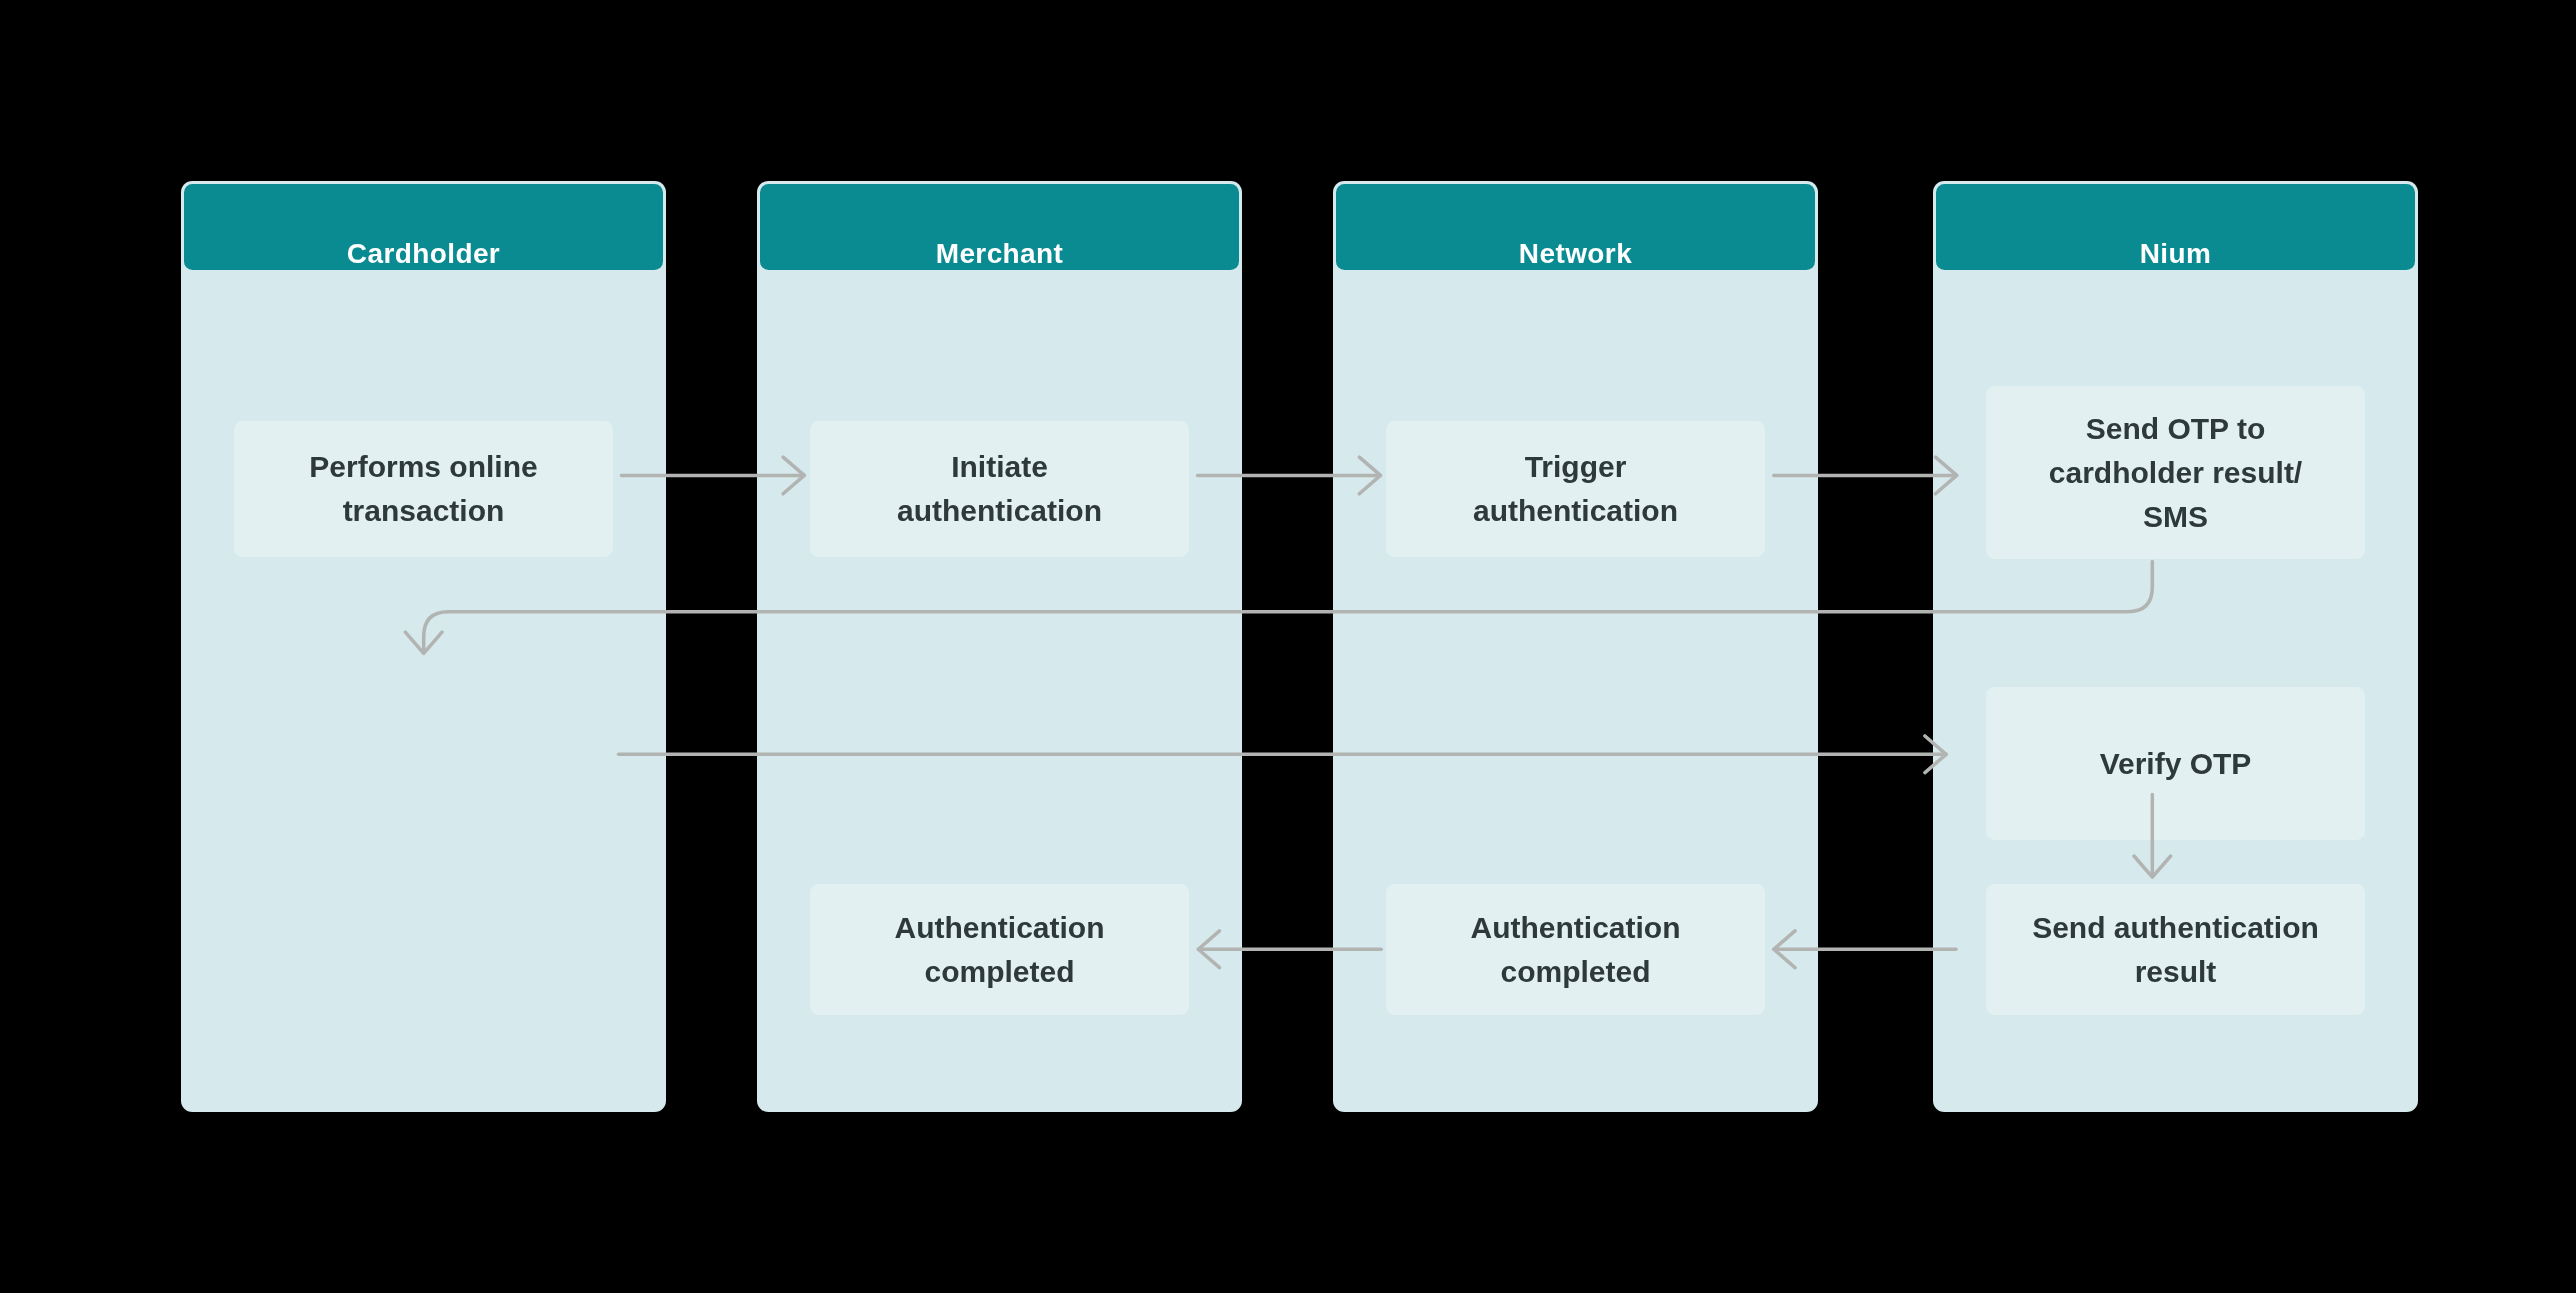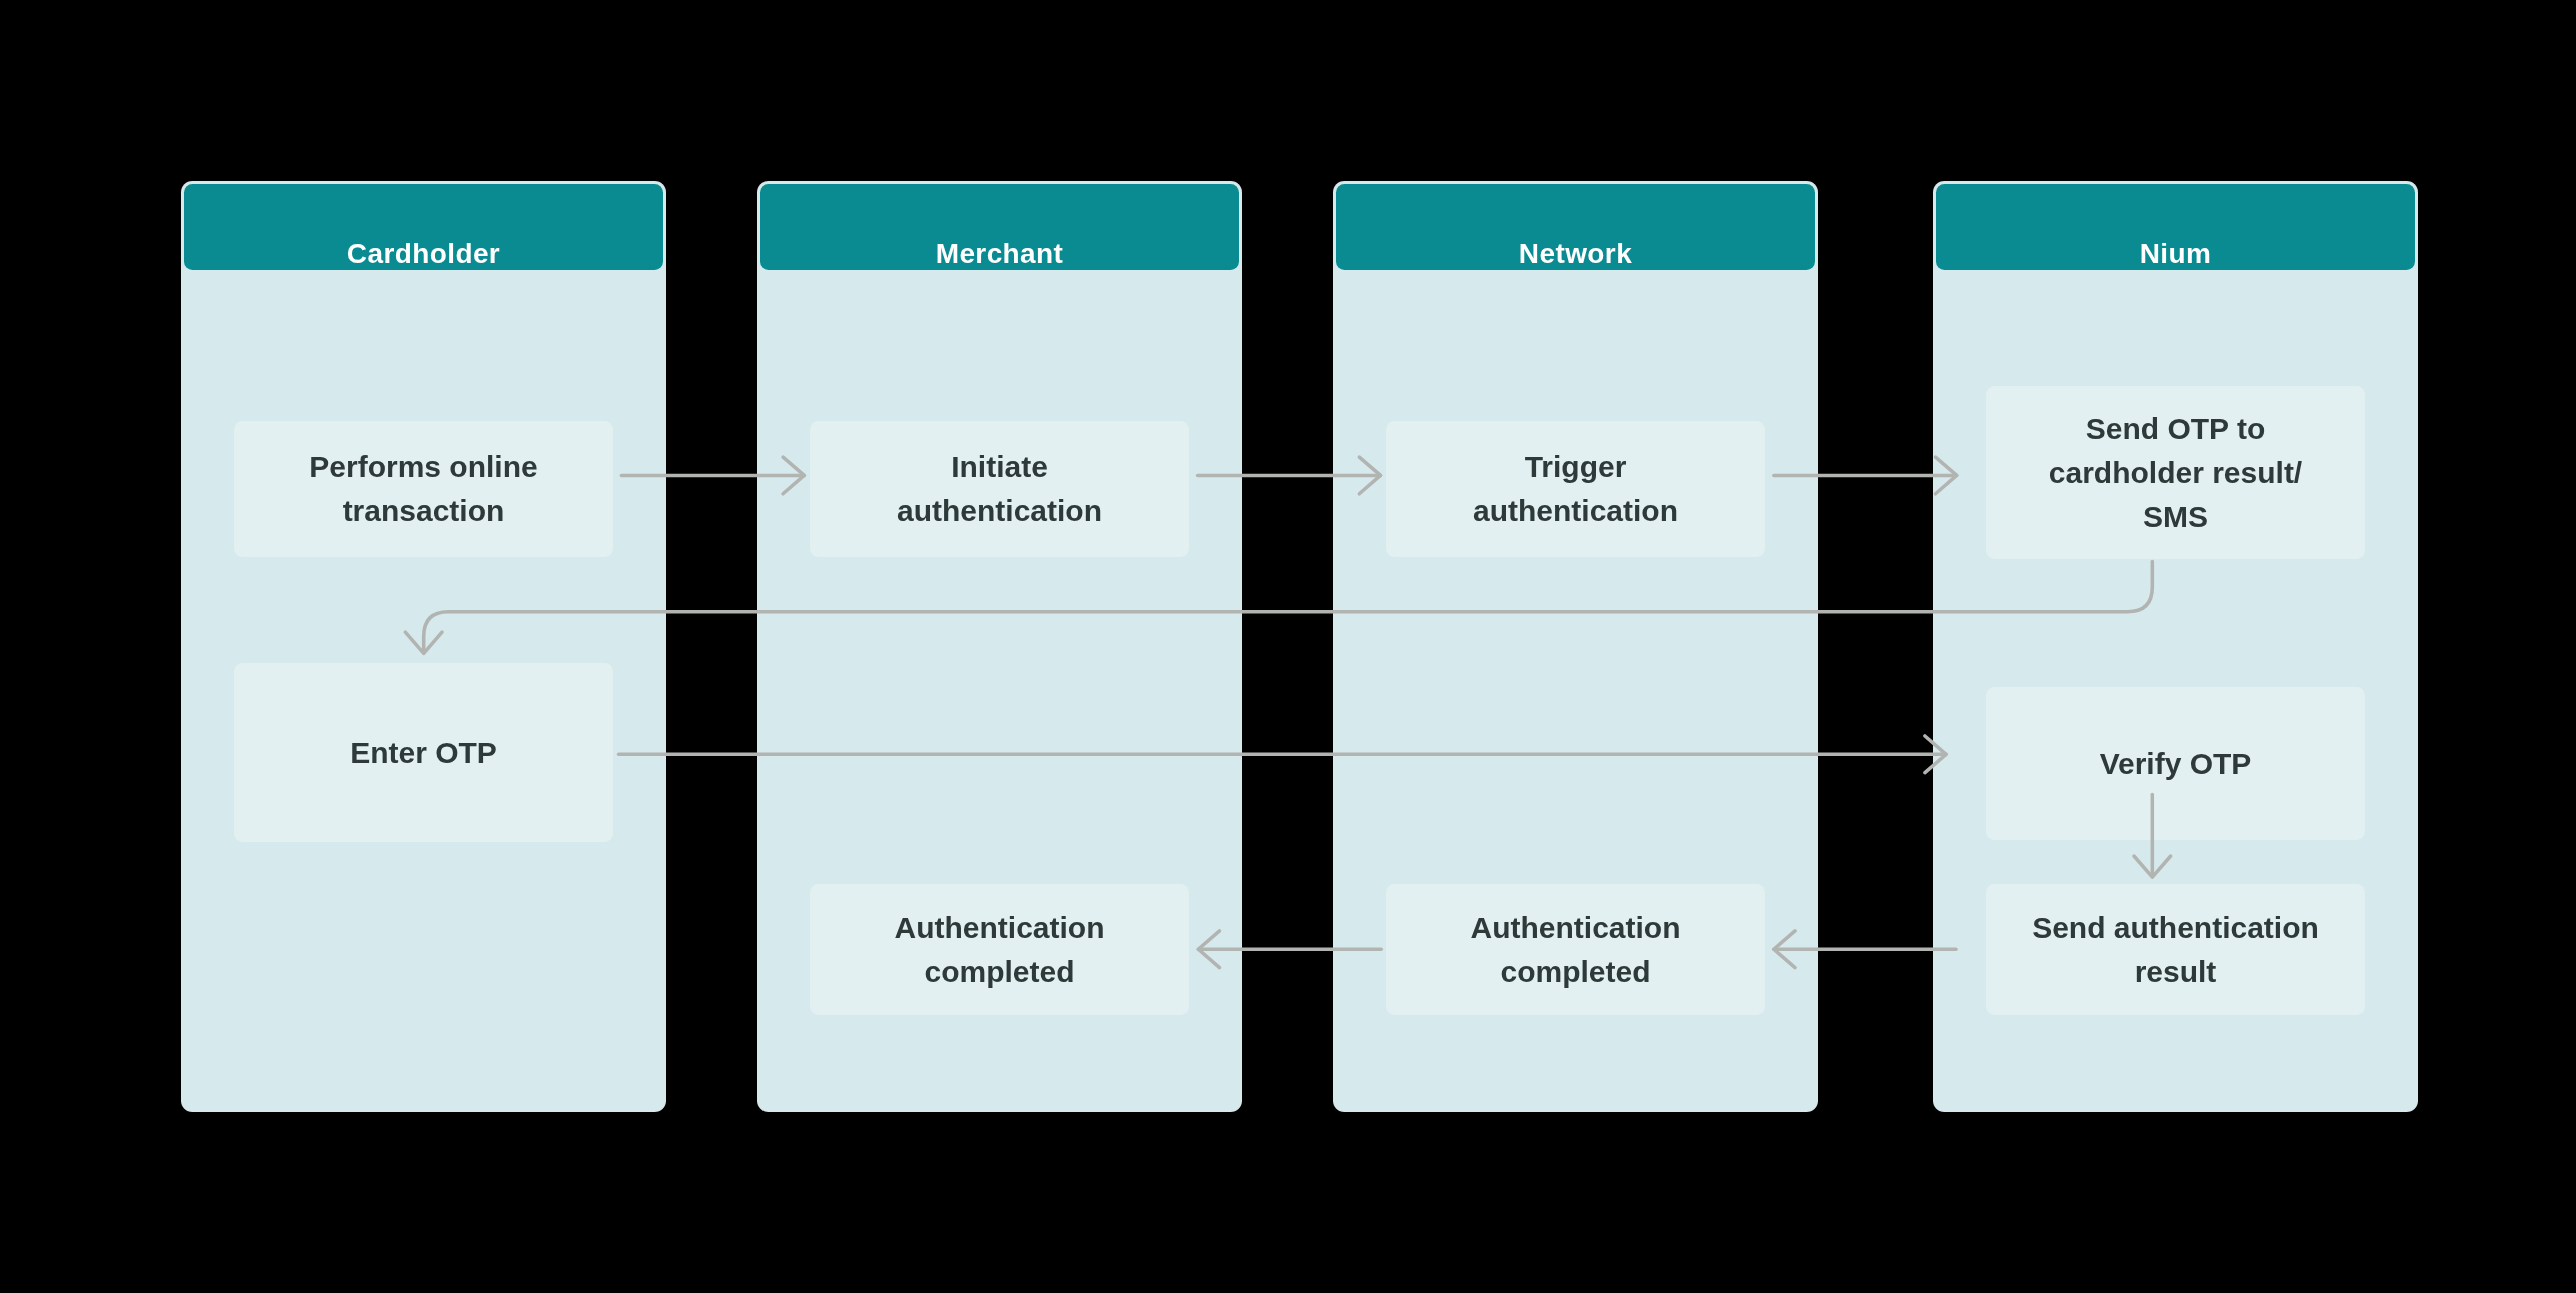--- a/index.html
+++ b/index.html
@@ -54,21 +54,20 @@
 <body>
 
 <div class="stage">
 
   <div class="lane lane-1">
     <div class="lane-header">
       <span>Cardholder</span>
     </div>
     <div class="step r1">Performs online
 transaction</div>
-    <div class="step r2">Enter OTP</div>
   </div>
 
   <div class="lane lane-2">
     <div class="lane-header">
       <span>Merchant</span>
     </div>
     <div class="step r1">Initiate
 authentication</div>
     <div class="step r3">Authentication
 completed</div>

